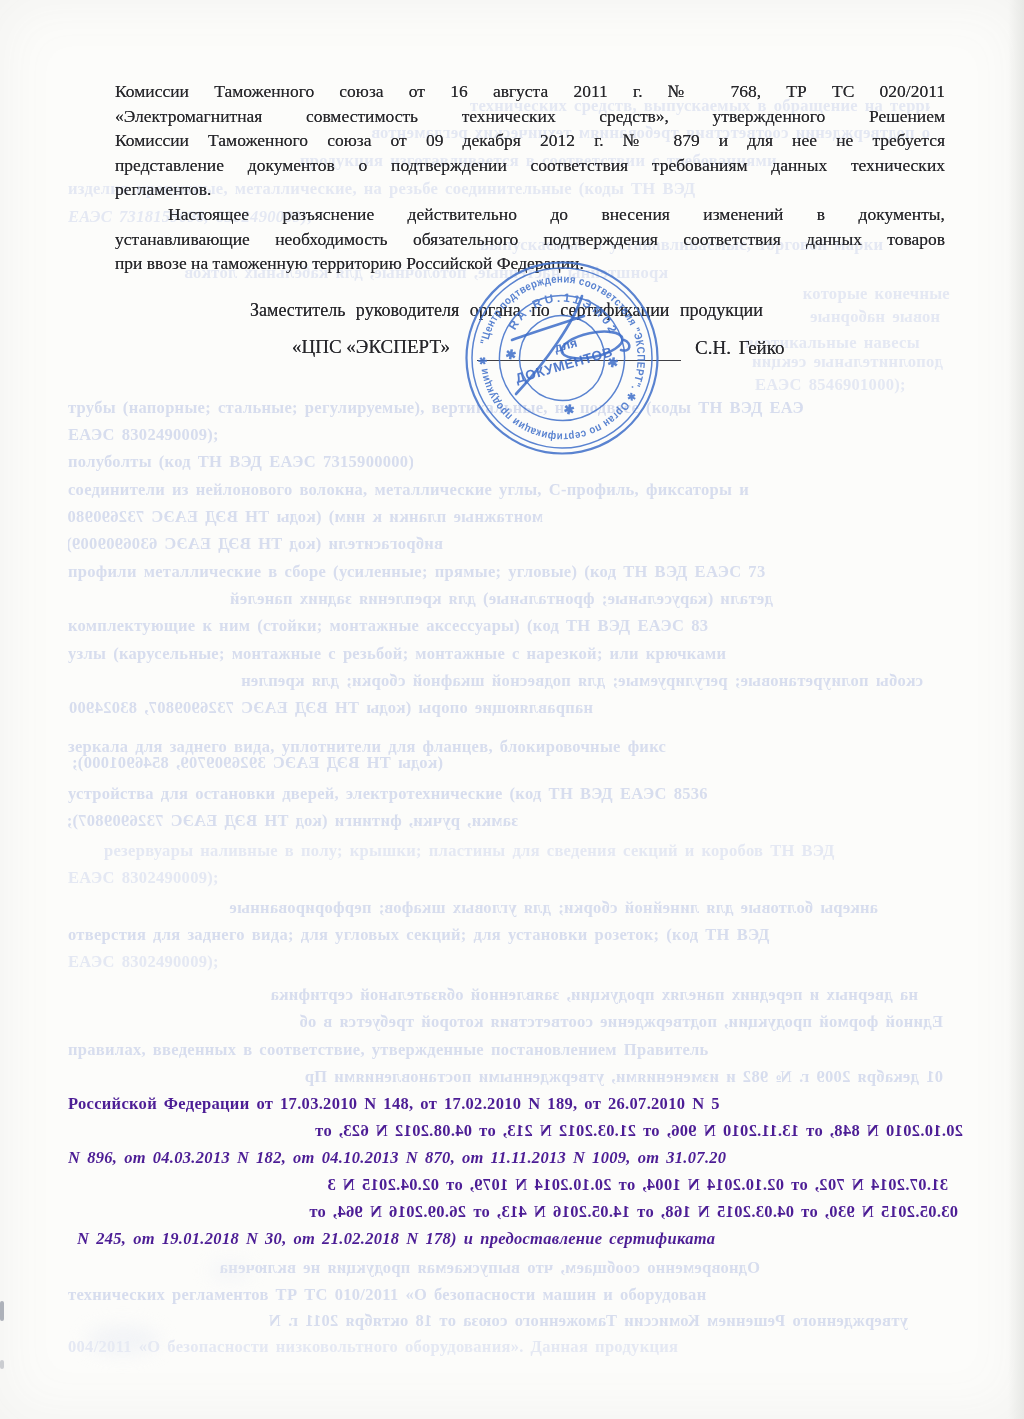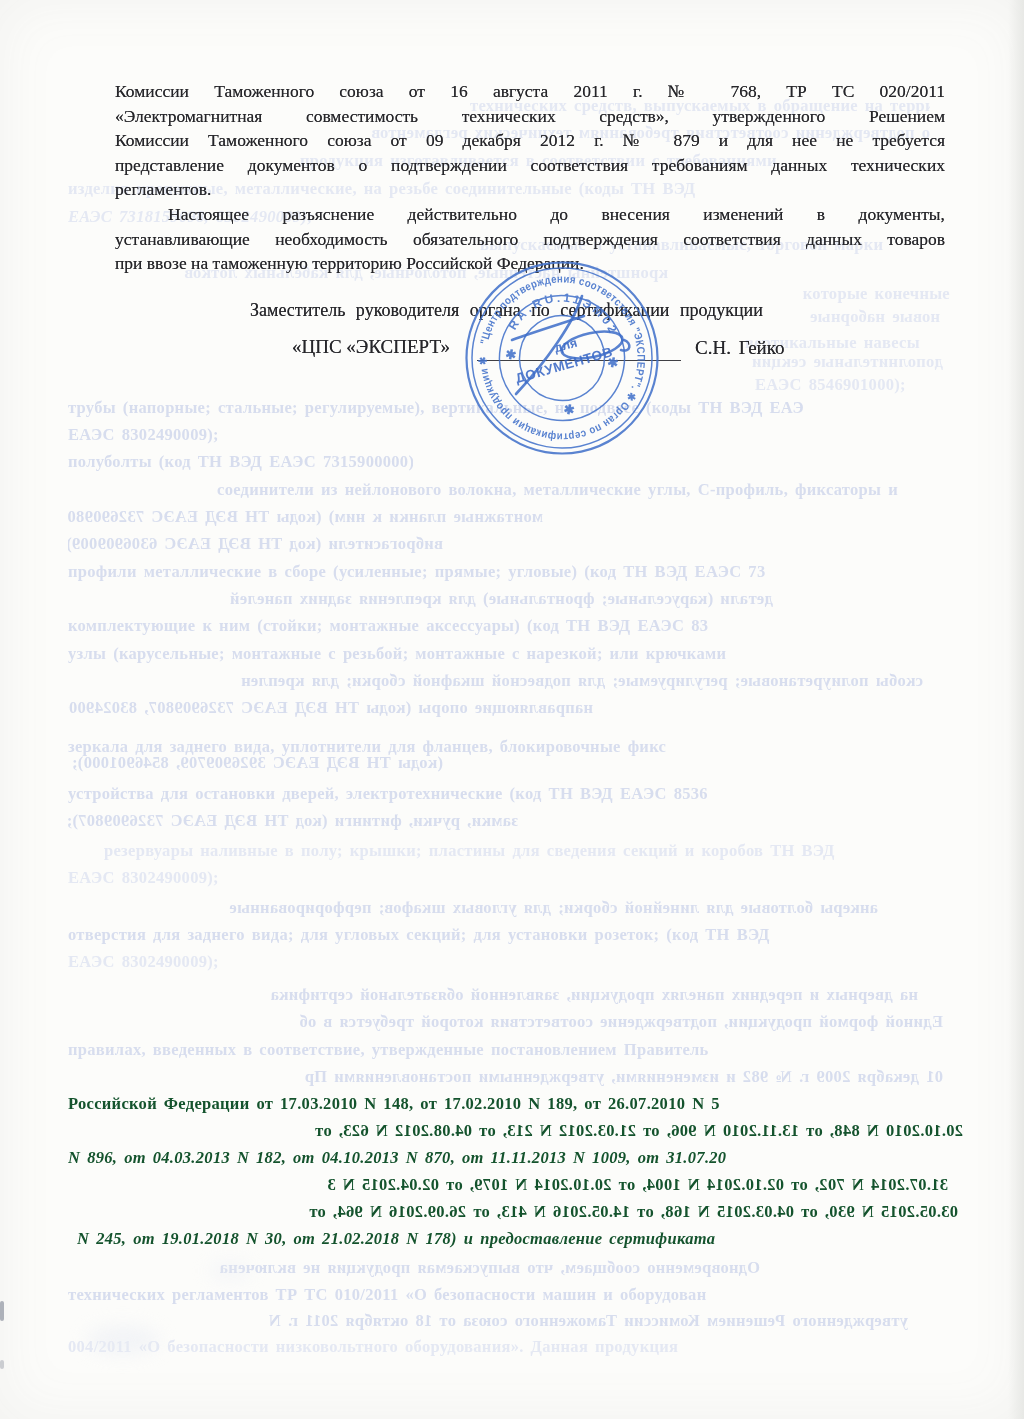--- a/index.html
+++ b/index.html
@@ -11,21 +11,21 @@
   }
   
   .bleed-layer{position:absolute;inset:0;z-index:1;}
   .bleed{
     position:absolute;white-space:nowrap;overflow:hidden;height:24px;
     font:700 16.5px "Liberation Serif",serif;letter-spacing:.3px;word-spacing:2.5px;
     filter:blur(.6px);pointer-events:none;
   }
   .tone-l{color:#e4e8f3}
   .tone-m{color:#d7ddee}
-  .tone-d{color:#14532d}
+  .tone-d{color:#4c1d95}
   .mirror{transform:scaleX(-1)}
   
   .edge-right{position:absolute;top:0;right:0;width:16px;height:100%;z-index:2;
     background:linear-gradient(to left,#e4e5e2,rgba(255,255,255,0));opacity:.8}
   .edge-mark{position:absolute;left:0;width:4px;z-index:2;background:#aeb2ba;border-radius:2px;filter:blur(.5px)}
   .m1{top:1301px;height:20px}
   .m2{top:1360px;height:9px;opacity:.6}
   .smudge{position:absolute;border-radius:50%;filter:blur(9px);background:#eaedf4;z-index:1}
   .s1{left:86px;top:1326px;width:74px;height:28px;opacity:.55}
   .s2{left:208px;top:1262px;width:44px;height:18px;opacity:.45}
@@ -70,21 +70,21 @@
       <div class="bleed tone-l" style="top: 235px; left: 480px; width: 440px;">выпускаемые и устанавливаемые, торговой марки</div>
       <div class="bleed tone-l mirror" style="top: 263px; left: 68px; width: 600px;">кронштейны настенные, потолочные, для кабельных лотков</div>
       <div class="bleed tone-l" style="top: 284px; left: 750px; width: 200px; text-align: right;">которые конечные</div>
       <div class="bleed tone-l mirror" style="top: 307px; left: 750px; width: 190px;">новые наборные</div>
       <div class="bleed tone-l" style="top: 333px; left: 745px; width: 200px;">вертикальные навесы</div>
       <div class="bleed tone-l mirror" style="top: 352px; left: 748px; width: 195px;">дополнительные секции</div>
       <div class="bleed tone-l" style="top: 375px; left: 755px; width: 170px;">ЕАЭС 8546901000);</div>
       <div class="bleed tone-m" style="top: 398px; left: 68px; width: 880px;">трубы (напорные; стальные; регулируемые), вертикальные, на подвесе (коды ТН ВЭД ЕАЭ</div>
       <div class="bleed tone-m" style="top: 425px; left: 68px; width: 180px;">ЕАЭС 8302490009);</div>
       <div class="bleed tone-m" style="top: 452px; left: 68px; width: 345px;">полуболты (код ТН ВЭД ЕАЭС 7315900000);</div>
-      <div class="bleed tone-m" style="top: 480px; left: 68px; width: 830px; text-align: right;">соединители из нейлонового волокна, металлические углы, С-профиль, фиксаторы и</div>
+      <div class="bleed tone-m" style="top: 480px; left: 68px; width: 830px;">соединители из нейлонового волокна, металлические углы, С-профиль, фиксаторы и</div>
       <div class="bleed tone-m mirror" style="top: 507px; left: 68px; width: 475px;">монтажные планки к ним) (коды ТН ВЭД ЕАЭС 7326909807);</div>
       <div class="bleed tone-m mirror" style="top: 534px; left: 68px; width: 375px;">виброгасители (код ТН ВЭД ЕАЭС 6306909009);</div>
       <div class="bleed tone-m" style="top: 562px; left: 68px; width: 845px;">профили металлические в сборе (усиленные; прямые; угловые) (код ТН ВЭД ЕАЭС 73</div>
       <div class="bleed tone-m mirror" style="top: 589px; left: 68px; width: 705px;">детали (карусельные; фронтальные) для крепления задних панелей</div>
       <div class="bleed tone-m" style="top: 616px; left: 68px; width: 645px;">комплектующие к ним (стойки; монтажные аксессуары) (код ТН ВЭД ЕАЭС 83</div>
       <div class="bleed tone-m" style="top: 644px; left: 68px; width: 840px;">узлы (карусельные; монтажные с резьбой; монтажные с нарезкой; или крючками</div>
       <div class="bleed tone-m mirror" style="top: 671px; left: 68px; width: 855px;">скобы полиуретановые; регулируемые; для подвесной шкафной сборки; для креплен</div>
       <div class="bleed tone-m mirror" style="top: 698px; left: 68px; width: 525px;">направляющие опоры (коды ТН ВЭД ЕАЭС 7326909807, 8302490009);</div>
       <div class="bleed tone-m" style="top: 726px; left: 68px; width: 715px; margin-top: 11px;">зеркала для заднего вида, уплотнители для фланцев, блокировочные фикс</div>
       <div class="bleed tone-m mirror" style="top: 753px; left: 68px; width: 375px;">(коды ТН ВЭД ЕАЭС 3926909709, 8546901000);</div>

